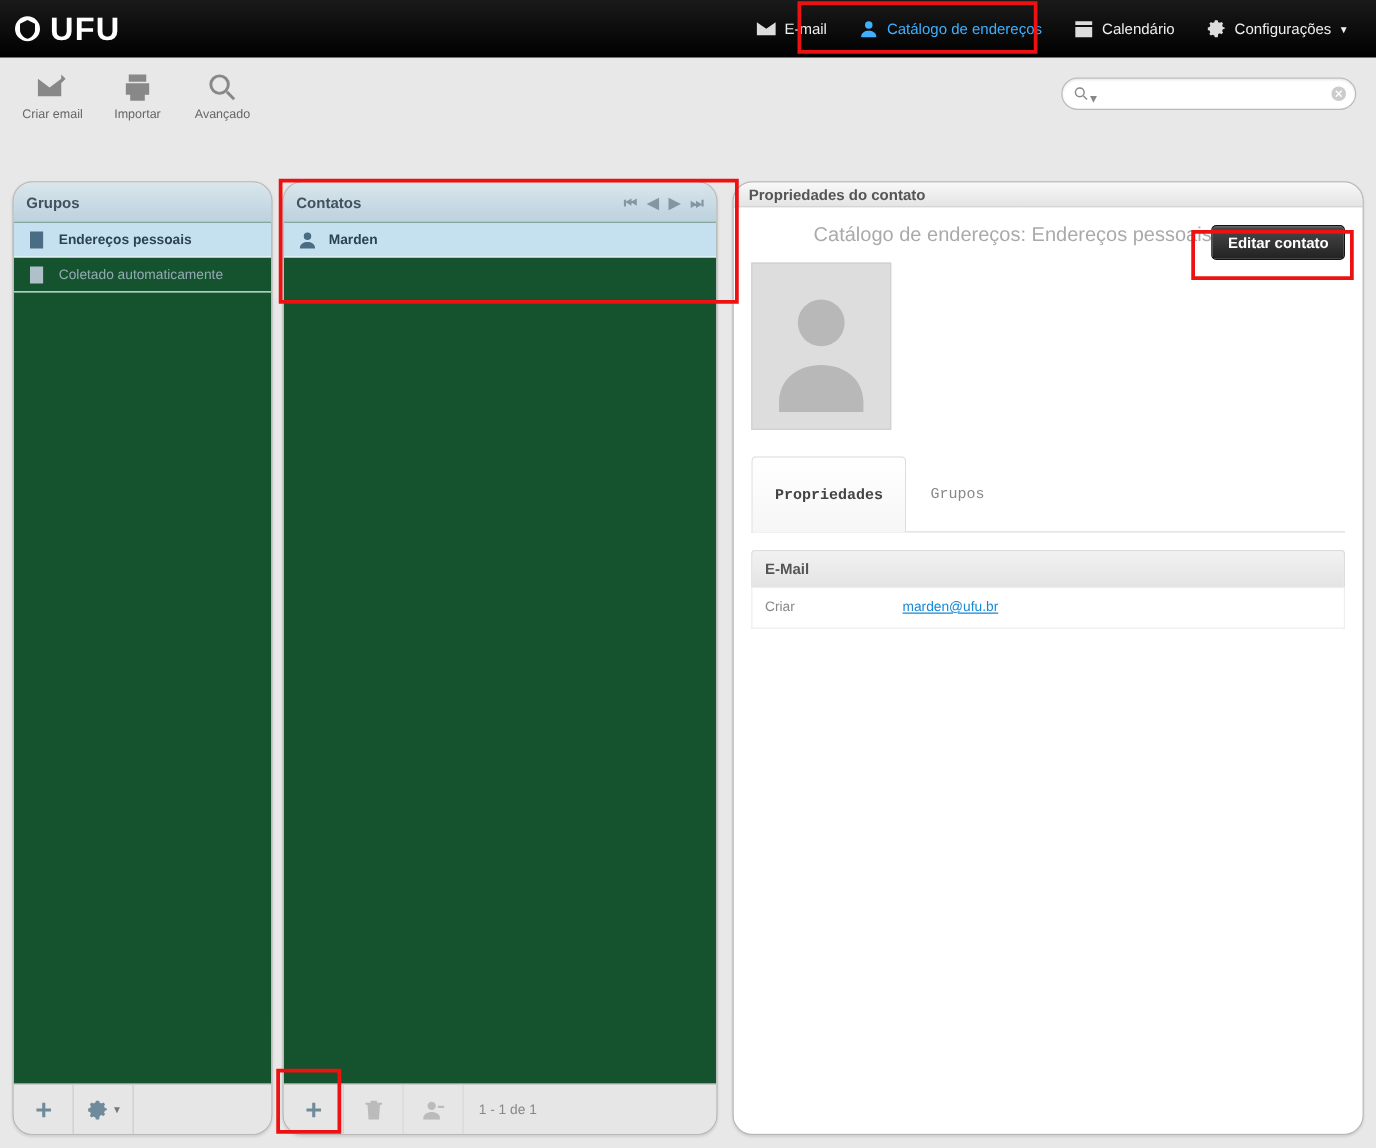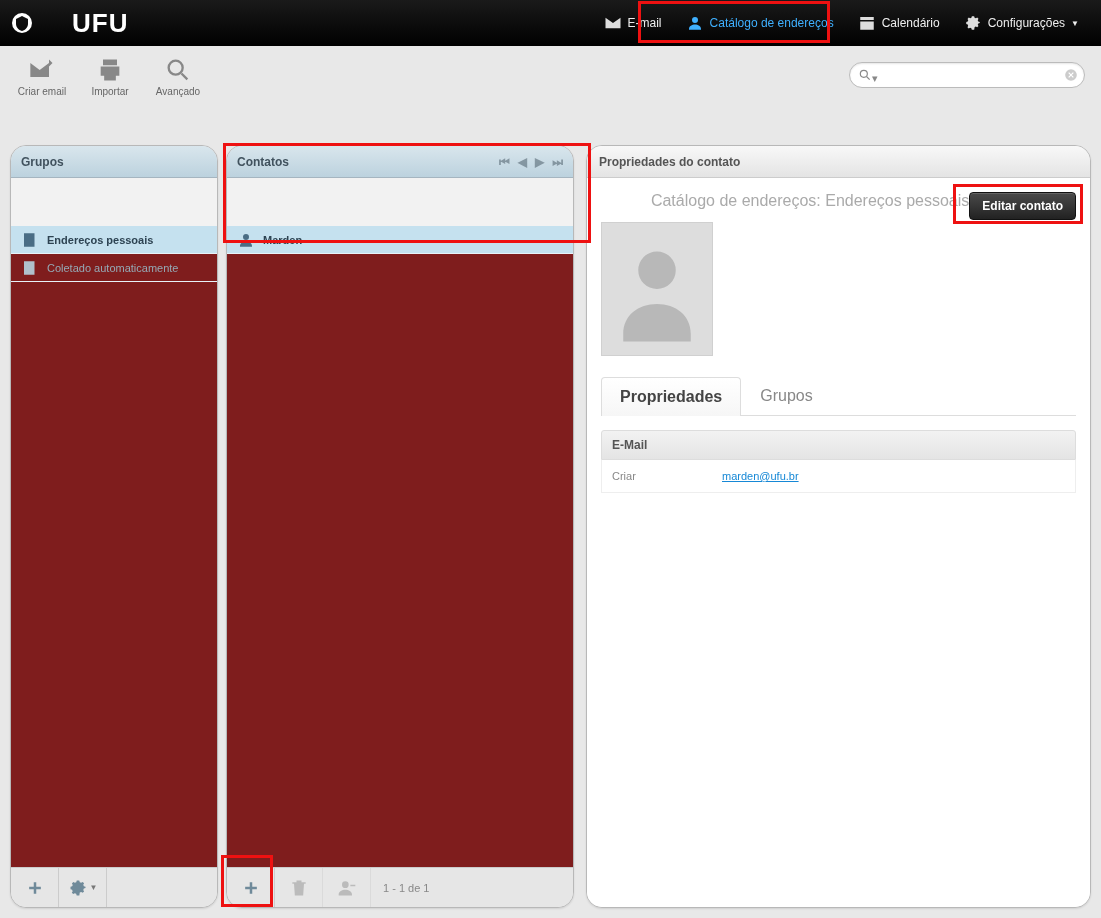--- a/index.html
+++ b/index.html
@@ -2,21 +2,21 @@
 <html><head>
 <meta charset="utf-8">
 <style>
 * { box-sizing: border-box; margin: 0; padding: 0; }
 body { font-family: "Lucida Grande", Verdana, Arial, sans-serif; font-size: 11px; background: #e8e8e8; color: #333; width: 1101px; height: 918px; overflow: hidden; position: relative; }
 
 
 .topbar { height: 46px; background: linear-gradient(#1a1a1a, #000); display: flex; align-items: center; padding: 0 10px; }
 .logo { color: #fff; display: flex; align-items: center; gap: 6px; font-weight: bold; }
 .logo svg { width: 24px; height: 24px; }
-.logo-text { font-size: 26px; font-weight: 900; letter-spacing: 1px; margin-left: 32px; }
+.logo-text { font-size: 26px; font-weight: 900; letter-spacing: 1px; }
 .topnav { margin-left: auto; display: flex; align-items: stretch; height: 100%; }
 .topnav-item { display: flex; align-items: center; gap: 6px; padding: 0 12px; color: #eee; font-size: 12px; cursor: pointer; }
 .topnav-item.active { color: #3fb0ff; }
 .topnav-item svg { width: 18px; height: 18px; }
 
 
 .toolbar { height: 70px; padding: 10px 16px 0 16px; display: flex; align-items: flex-start; gap: 24px; }
 .tb-group { display: flex; gap: 16px; }
 .tb-btn { display: flex; flex-direction: column; align-items: center; gap: 2px; font-size: 10px; color: #666; cursor: pointer; width: 52px; }
 .tb-btn svg { width: 28px; height: 28px; }
@@ -31,45 +31,45 @@
 .main { position: absolute; left: 10px; right: 10px; top: 145px; bottom: 10px; display: flex; gap: 4px; }
 .panel { background: #f2f2f2; border: 1px solid #b8b8b8; border-radius: 16px; display: flex; flex-direction: column; overflow: hidden; box-shadow: 0 1px 2px rgba(0,0,0,0.1);}
 .groups-panel { width: 208px; }
 .contacts-panel { width: 348px; margin-left: 4px; }
 .detail-panel { flex: 1; margin-left: 8px; }
 
 .panel-header { height: 32px; background: linear-gradient(#d9e6ed,#bcd2de); border-bottom: 1px solid #a5b5c0; display: flex; align-items: center; padding: 0 10px; font-weight: bold; color: #41525e; font-size: 12px;}
 .panel-header .paging { margin-left: auto; display: flex; gap: 8px; opacity: 0.5; }
 .panel-header .paging span { cursor: pointer; }
 
-.list { flex: 1; background: #7f1d1d; overflow-y: auto; margin-top: 48px; }
+.list { flex: 1; background: #14532d; overflow-y: auto; }
 .list-item { height: 28px; display: flex; align-items: center; gap: 8px; padding: 0 10px; border-bottom: 1px solid #e8f2f8; color: #3a5566; cursor: pointer; }
 .list-item svg { width: 18px; height: 18px; }
 .list-item.selected { background: #c5e1ef; font-weight: bold; color: #2d4352; }
 .list-item.dim { color: #95a9b5; }
 .list-item.dim svg path { fill: #b0c0cb; }
 
 .contacts-list .list-item.selected { background: #c5e1ef; }
 
 .panel-footer { height: 40px; background: #e6e6e6; border-top: 1px solid #ccc; display: flex; align-items: center; }
 .ft-btn { width: 48px; height: 40px; display: flex; align-items: center; justify-content: center; border-right: 1px solid #ccc; cursor: pointer; color: #777;}
 .ft-btn svg { width: 20px; height: 20px; }
 .ft-btn.weak { opacity: 0.45; }
 .ft-text { padding: 0 12px; color: #888; font-size: 11px; }
 
 
-.detail-header { height: 32px; background: linear-gradient(#f8f8f8,#e4e4e4); border-bottom: 1px solid #ccc; display:flex; align-items:center; padding:0 12px; font-weight:bold; color:#555; font-size:12px;}
+.detail-header { height: 20px; background: linear-gradient(#f8f8f8,#e4e4e4); border-bottom: 1px solid #ccc; display:flex; align-items:center; padding:0 12px; font-weight:bold; color:#555; font-size:12px;}
 .detail-body { flex:1; background:#fff; padding: 14px 14px; overflow-y: auto; }
 .crumb { color:#aaa; font-size:16px;text-align:right; }
 .edit-btn { float:right; background: linear-gradient(#4a4a4a,#222); color:#fff; border:1px solid #111; border-radius:4px; padding: 6px 12px; font-size:12px; font-weight: bold; cursor:pointer; box-shadow: inset 0 1px 0 rgba(255,255,255,0.15);}
 .avatar { width:112px; height:134px; background:#ddd; margin-top:12px; border:1px solid #d0d0d0; display:flex; align-items:center; justify-content:center;}
 .avatar svg { width: 90px; height: 110px; }
 
 .tabs { display:flex; margin-top:20px; border-bottom:1px solid #ddd; }
-.tab { padding:10px 18px; font-size:16px; color:#888; cursor:pointer; border:1px solid transparent; border-bottom:none; border-radius:4px 4px 0 0; }
+.tab { padding:23px 18px; font-size:12px; color:#888; cursor:pointer; border:1px solid transparent; border-bottom:none; border-radius:4px 4px 0 0;font-family:Liberation Mono, monospace; }
 .tab.active { color:#444; font-weight:bold; background: linear-gradient(#fff,#f6f6f6); border-color:#ddd; position:relative; top:1px;}
 
 .section-h { margin-top:14px; background: linear-gradient(#f2f2f2,#e4e4e4); border:1px solid #ddd; padding:7px 10px; font-weight:bold; font-size:12px; color:#555; border-radius: 3px 3px 0 0;}
 .field-row { display:flex; padding:10px 10px; border:1px solid #eee; border-top:none;}
 .field-label { width:110px; color:#888; }
 .field-value a { color:#1688d6; text-decoration: underline; }
 
 
 .hl { position:absolute; border:3px solid #e11; pointer-events:none; }
 

